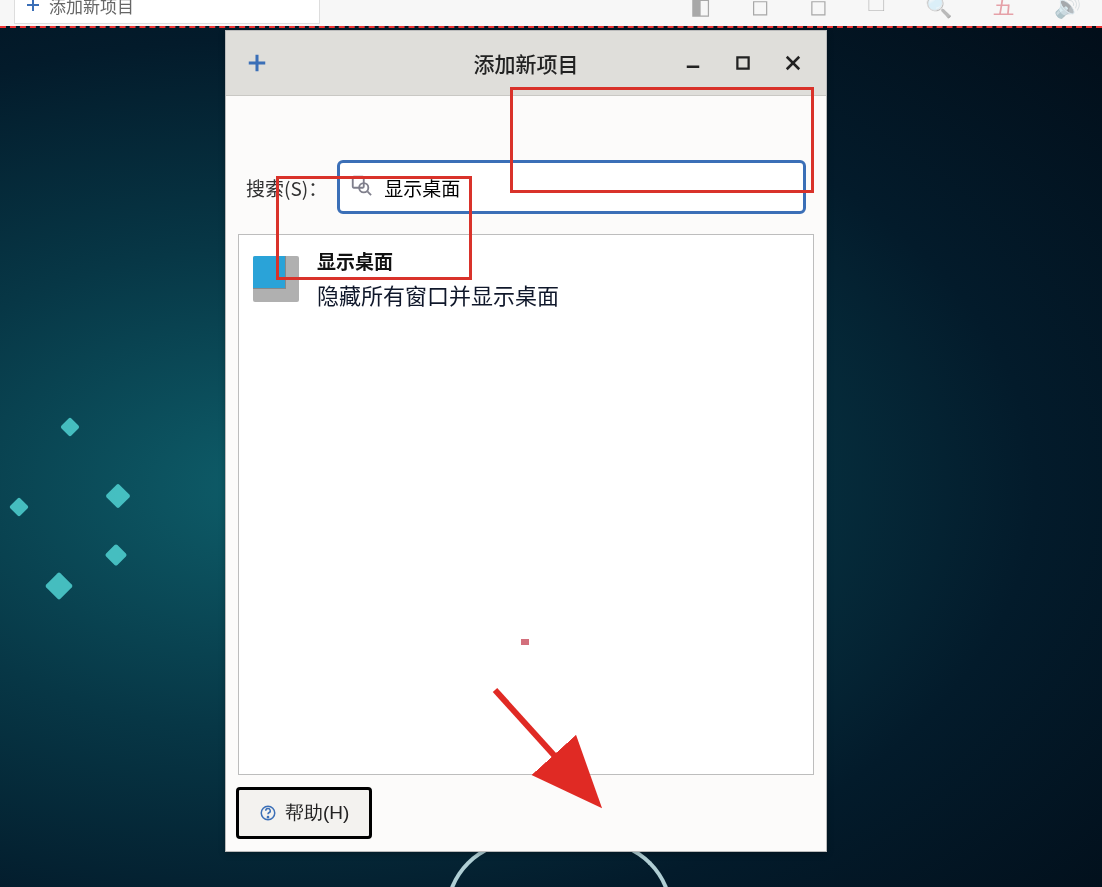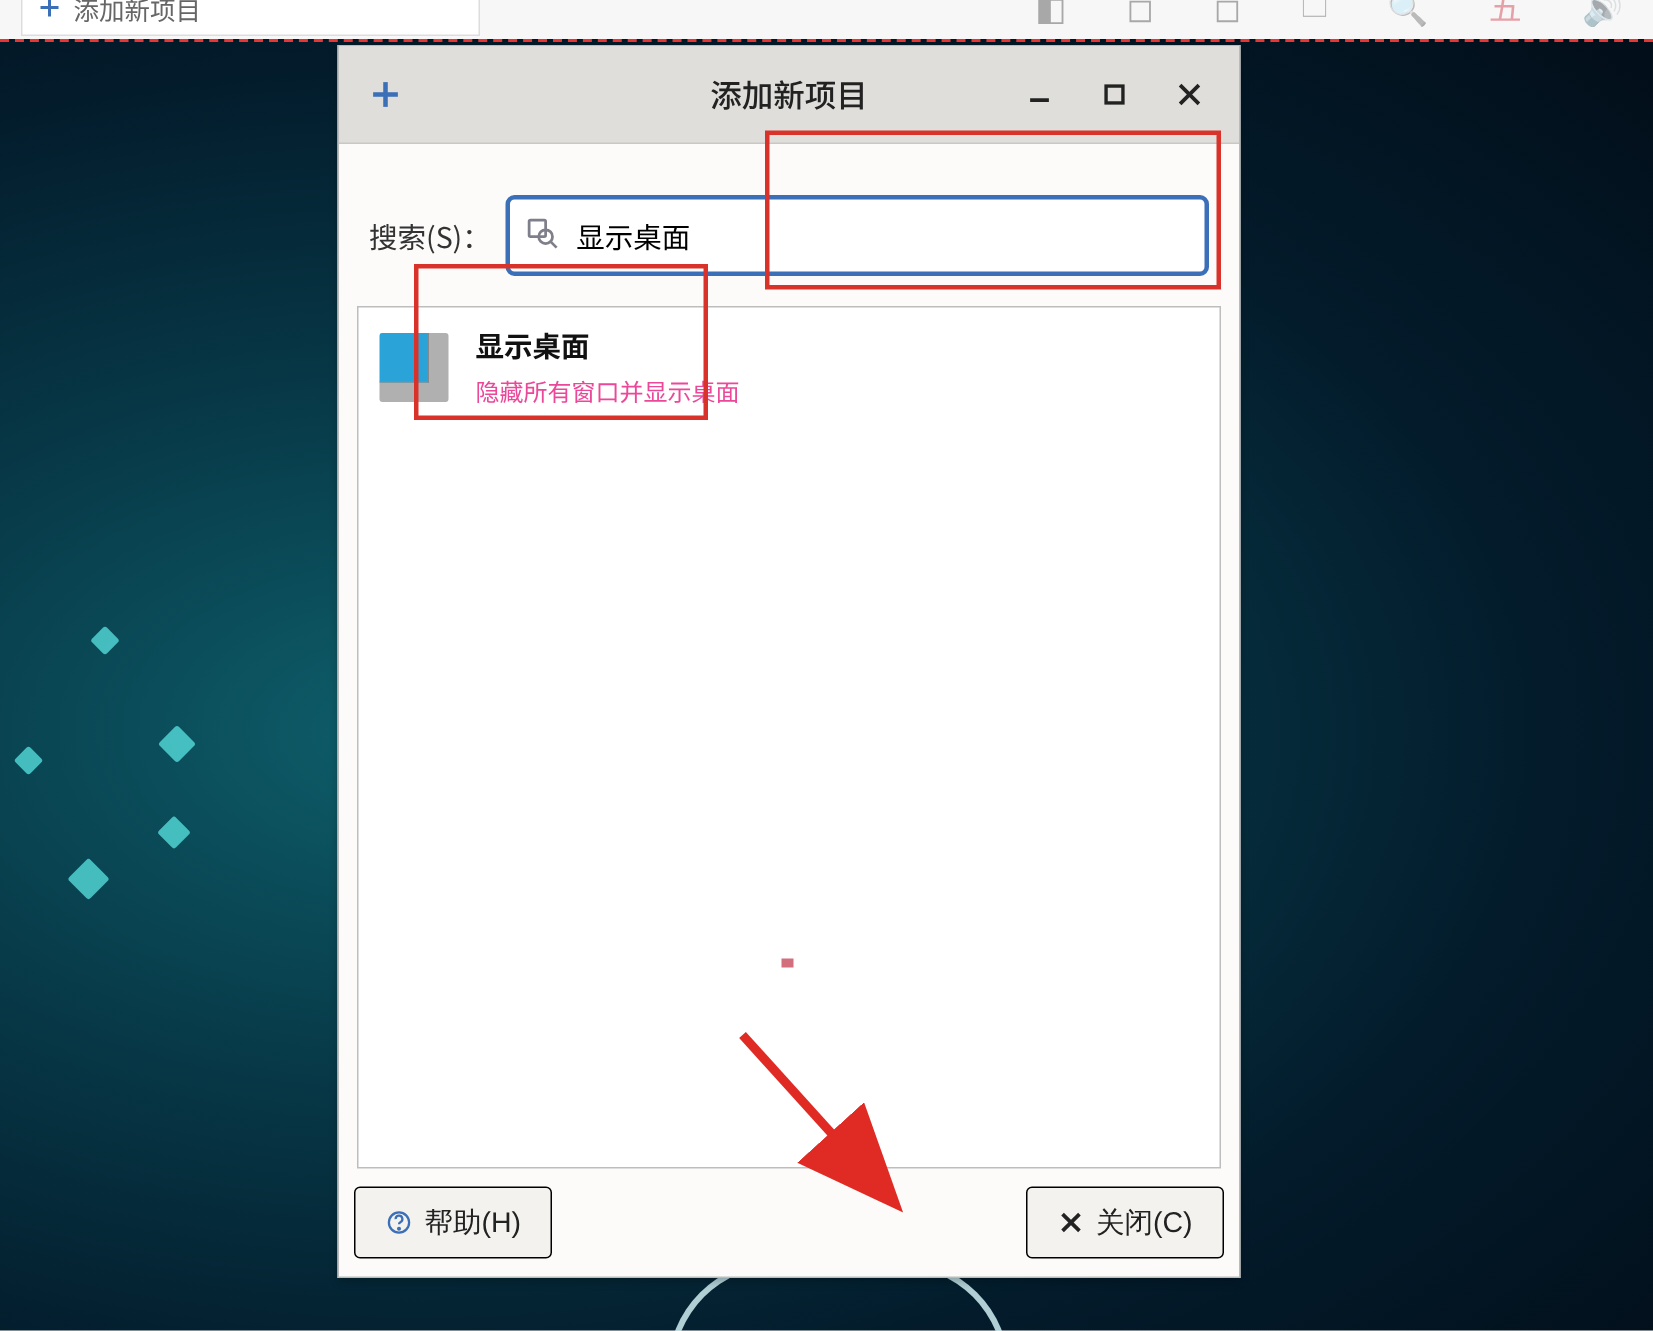--- a/index.html
+++ b/index.html
@@ -85,20 +85,21 @@
     display:flex; align-items:center; gap:28px;
     padding-right: 12px;
   }
   .tb-controls .ctrl { width:22px; height:22px; display:flex; align-items:center; justify-content:center; cursor:pointer; }
 
   .plus-icon svg, .ctrl svg { display:block; }
 
   .search-row {
     display:flex; align-items:center;
     padding: 34px 20px 10px 20px;
+    margin-top: 30px;
   }
   .search-label { font-size:19px; color:#333; margin-right:10px; }
   .search-box {
     flex:1;
     display:flex; align-items:center;
     height:48px;
     padding:0 10px;
     border:3px solid #3b6fb7;
     border-radius:6px;
     background:#fff;
@@ -133,34 +134,34 @@
   }
   .result-icon::before {
     content:"";
     position:absolute; left:0; top:0;
     width:70%; height:70%;
     background:#2aa3d8;
     border-right:1px solid #888;
     border-bottom:1px solid #888;
   }
   .result-text .title { font-size:19px; font-weight:700; color:#111; }
-  .result-text .desc  { font-size:16px; color:#ec4899; margin-top:4px; }
+  .result-text .desc  { font-size:22px; color:#0f172a; margin-top:4px; }
 
   .bottom-bar {
     display:flex; align-items:center;
     padding:12px 10px 12px 10px;
     gap:10px;
   }
   .bottom-bar .spacer { flex:1; }
   .btn {
     display:inline-flex; align-items:center; gap:8px;
     padding:10px 20px;
     font-size:19px;
     background:#f3f2ef;
-    border:1px solid #000000;
+    border:3px solid #000000;
     border-radius:4px;
     cursor:pointer;
     color:#222;
   }
   .btn svg { width:18px; height:18px; }
 
   
   .hi-box {
     position:absolute;
     border:3px solid #d9322a;
@@ -288,27 +289,20 @@
   <div class="bottom-bar">
     <button class="btn">
       <svg viewBox="0 0 24 24" fill="none" stroke="#3b6fb7" stroke-width="2">
           <circle cx="12" cy="12" r="9"></circle>
           <path d="M9 9a3 3 0 1 1 4.2 2.7c-.9.5-1.2 1-1.2 1.8"></path>
           <circle cx="12" cy="17.5" r="0.8" fill="#3b6fb7"></circle>
         </svg>
       <span>帮助(H)</span>
     </button>
     <div class="spacer"></div>
-    <button class="btn">
-      <svg viewBox="0 0 16 16" stroke="#222" stroke-width="2.2">
-          <line x1="3" y1="3" x2="13" y2="13"></line>
-          <line x1="13" y1="3" x2="3" y2="13"></line>
-        </svg>
-      <span>关闭(C)</span>
-    </button>
   </div>
 
   <div class="pink-dot" style="left:295px; top:608px;"></div>
 </div>
 
 <div class="hi-box hi-search"></div>
 <div class="hi-box hi-item"></div>
 
 <svg class="arrow" viewBox="0 0 140 140">
   <defs>

